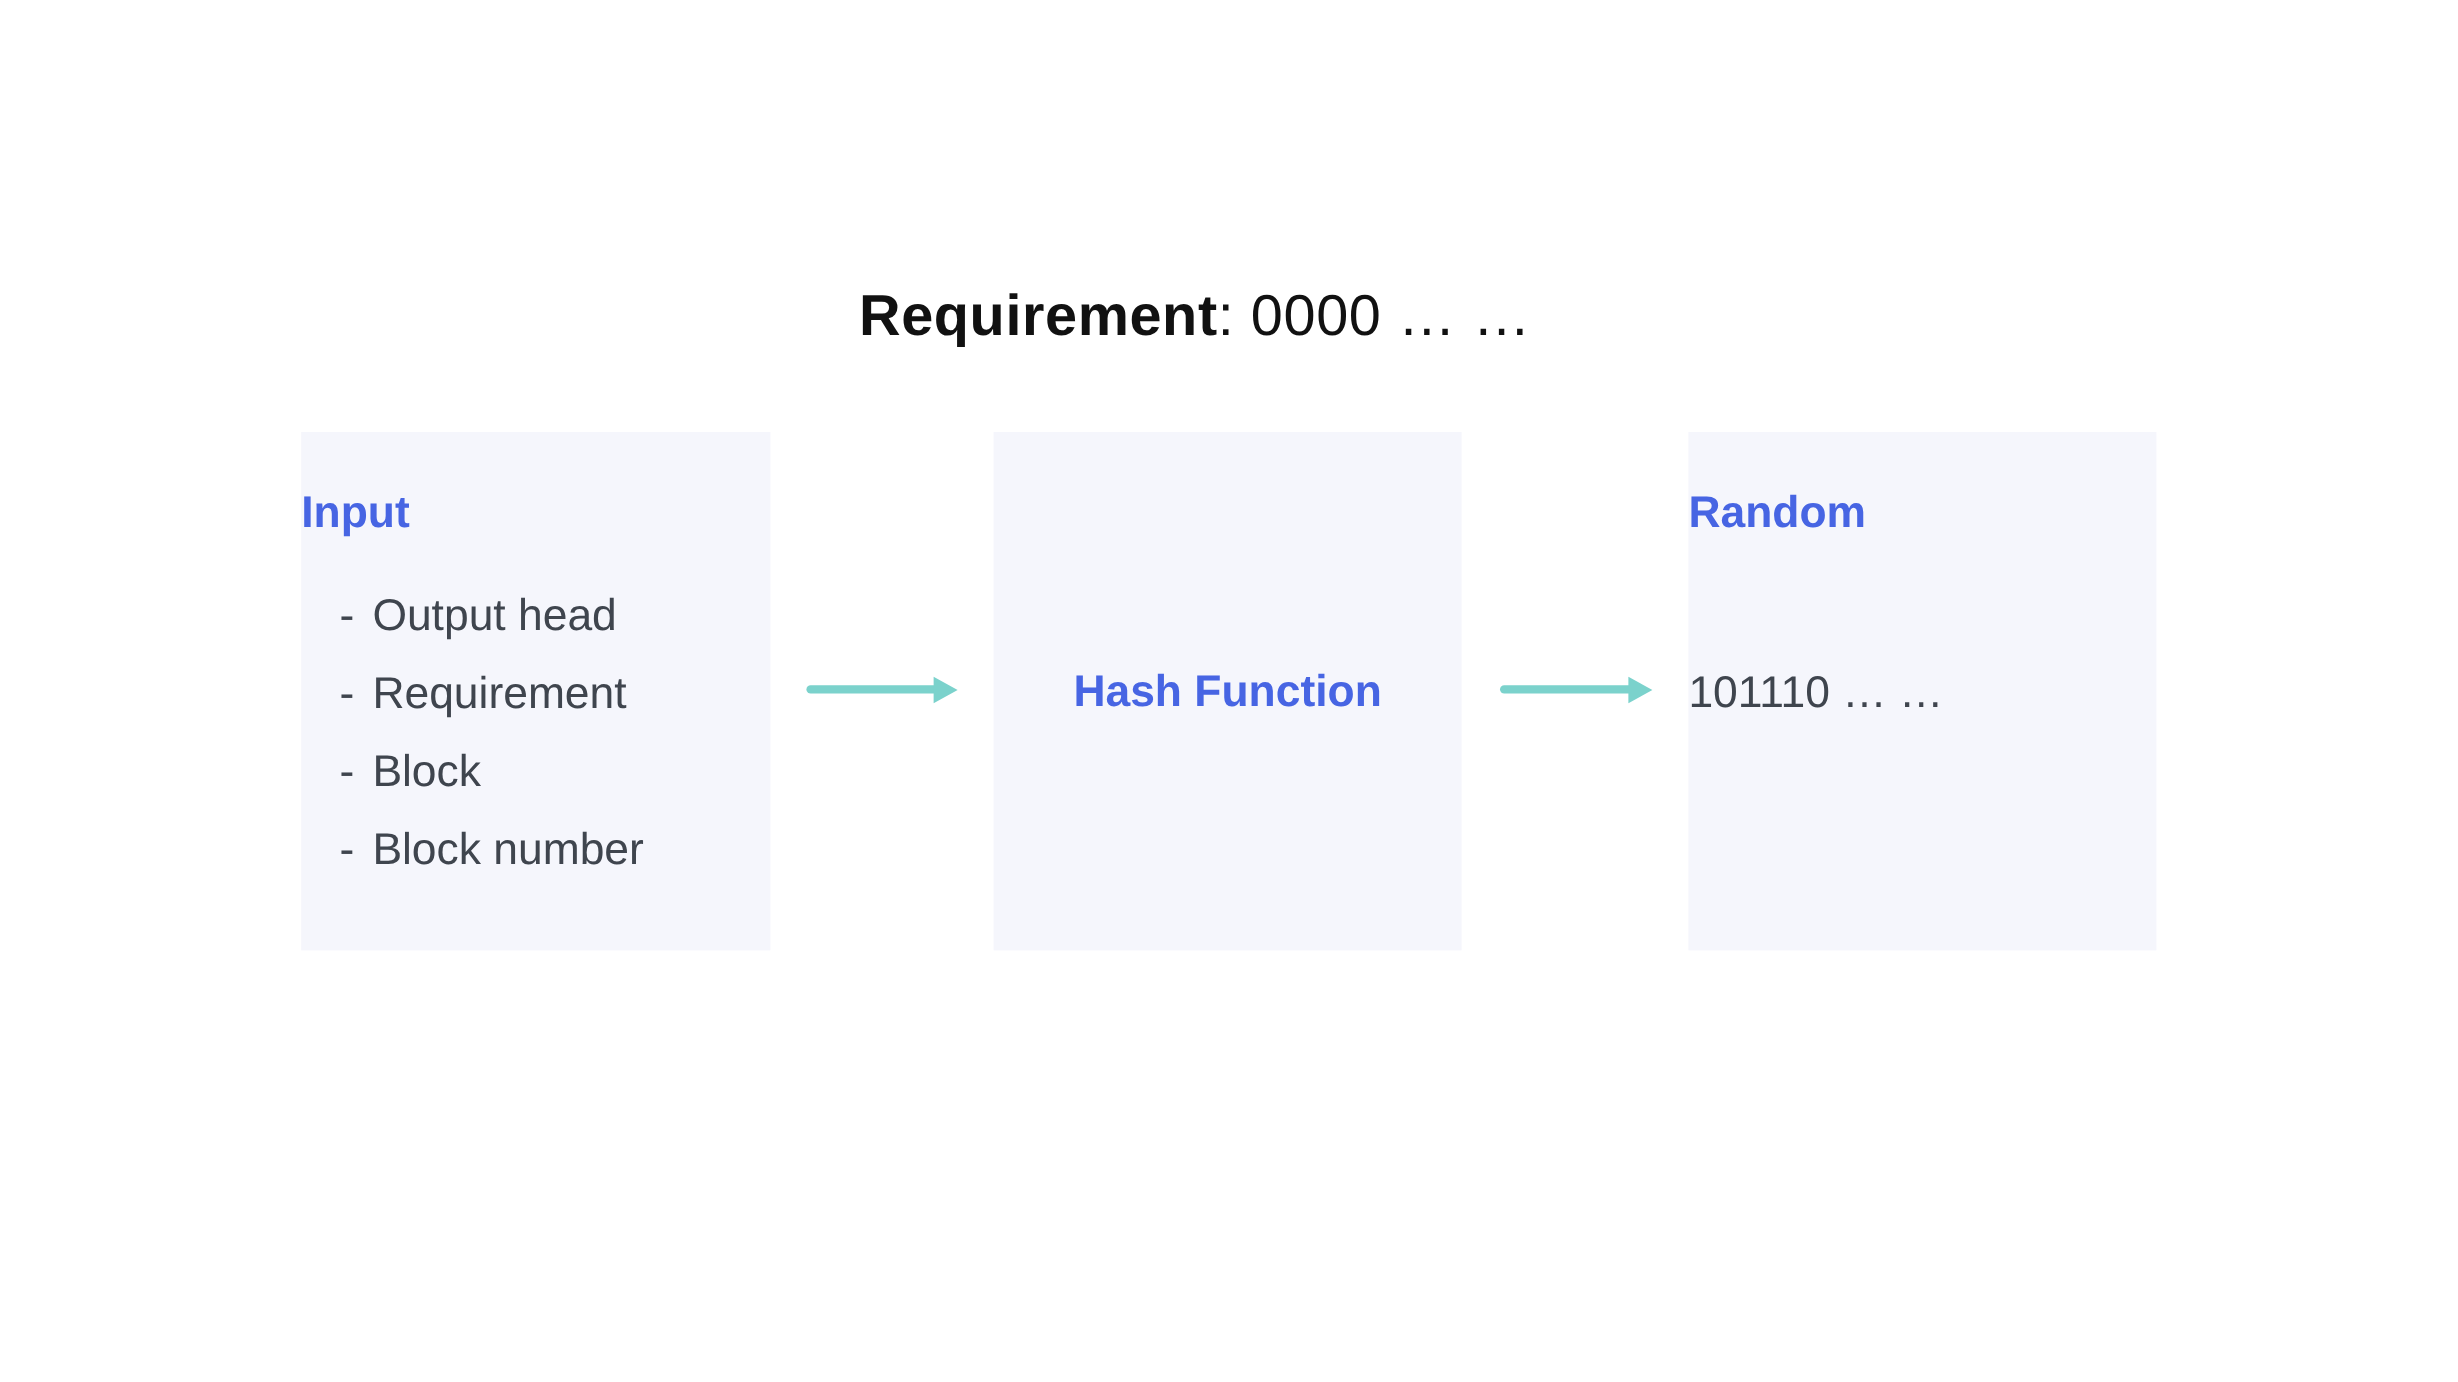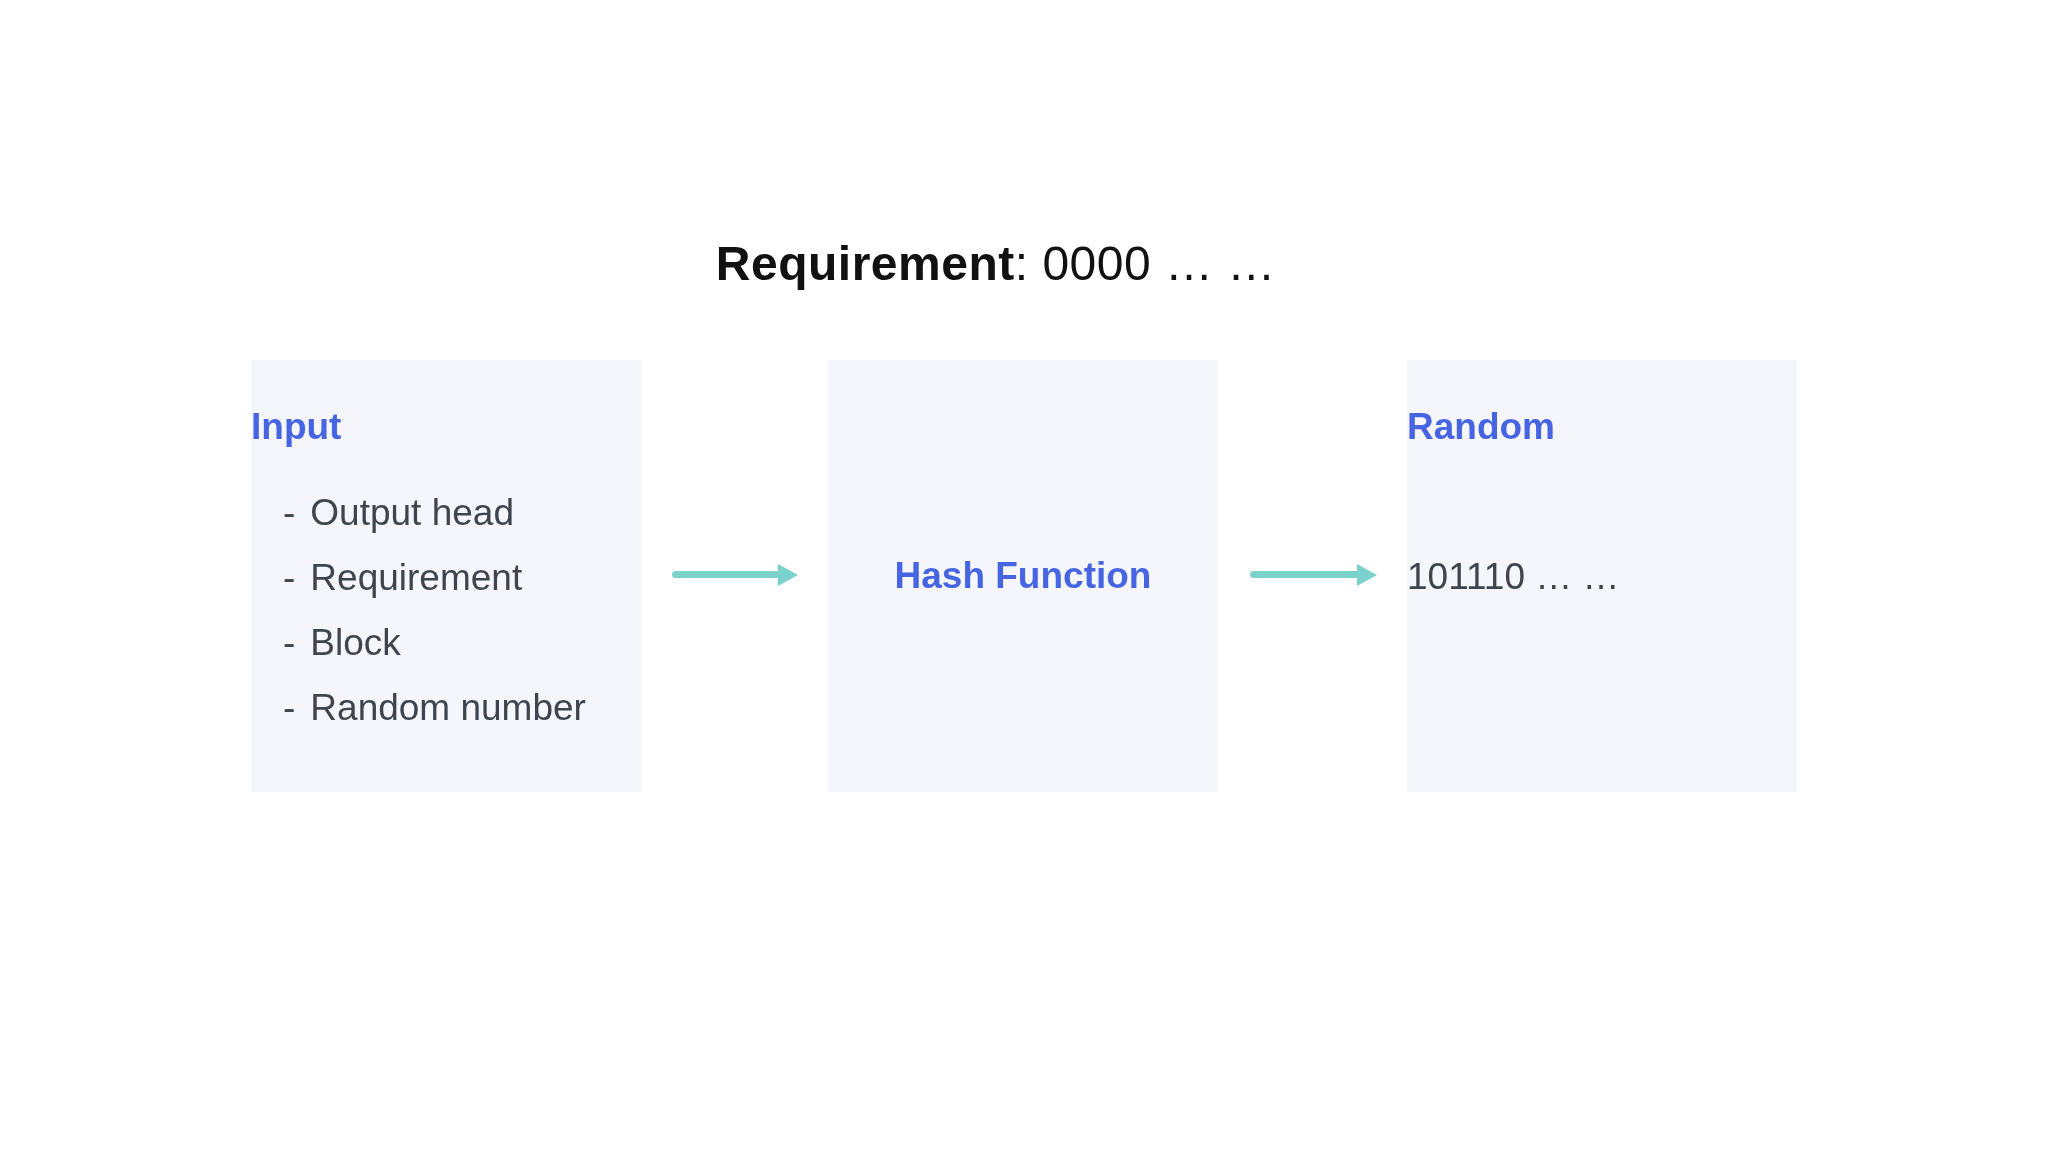--- a/index.html
+++ b/index.html
@@ -134,21 +134,21 @@
     <li>
       <span class="dash">-</span>
       <span>Requirement</span>
     </li>
     <li>
       <span class="dash">-</span>
       <span>Block</span>
     </li>
     <li>
       <span class="dash">-</span>
-      <span>Random number</span>
+      <span>Block number</span>
     </li>
   </ul>
 </div>
 
 <div class="flow-arrow arrow-1">
   <div class="shaft"></div>
   <div class="head"></div>
 </div>
 
 <div class="flow-box box-hash">

